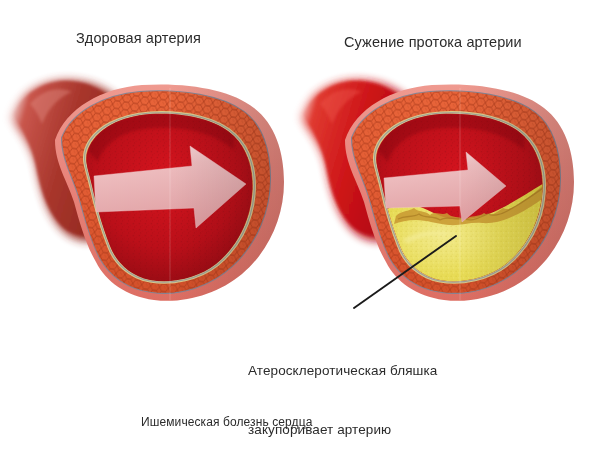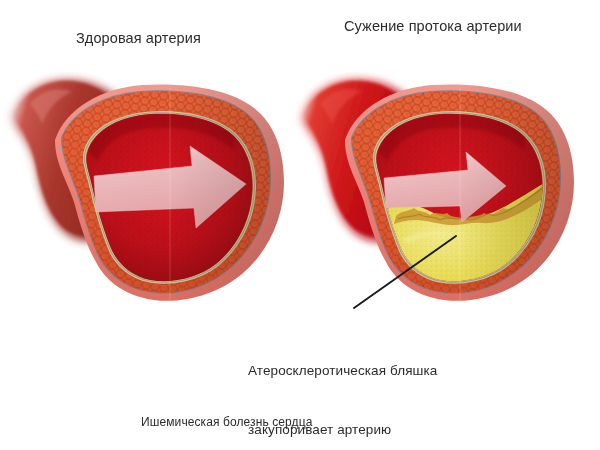--- a/index.html
+++ b/index.html
@@ -13,21 +13,21 @@
   #figure{position:absolute;left:0;top:0;width:600px;height:380px;}
   .label{
     position:absolute;
     color:#2b2b2b;
     font-size:14.5px;
     line-height:19px;
     white-space:pre;
     letter-spacing:0.1px;
   }
   #title-left{left:76px;top:29px;}
-  #title-right{left:344px;top:17px;text-align:center;}
+  #title-right{left:344px;top:33px;text-align:center;}
   #plaque-caption{left:248px;top:322px;font-size:13.5px;line-height:19.5px;}
   #bottom-caption{left:141px;top:413px;font-size:12px;}
   svg{display:block;}
 </style>
 </head>
 <body>
 
 <div id="figure">
 
   <svg width="600" height="450" viewBox="0 0 600 450">

